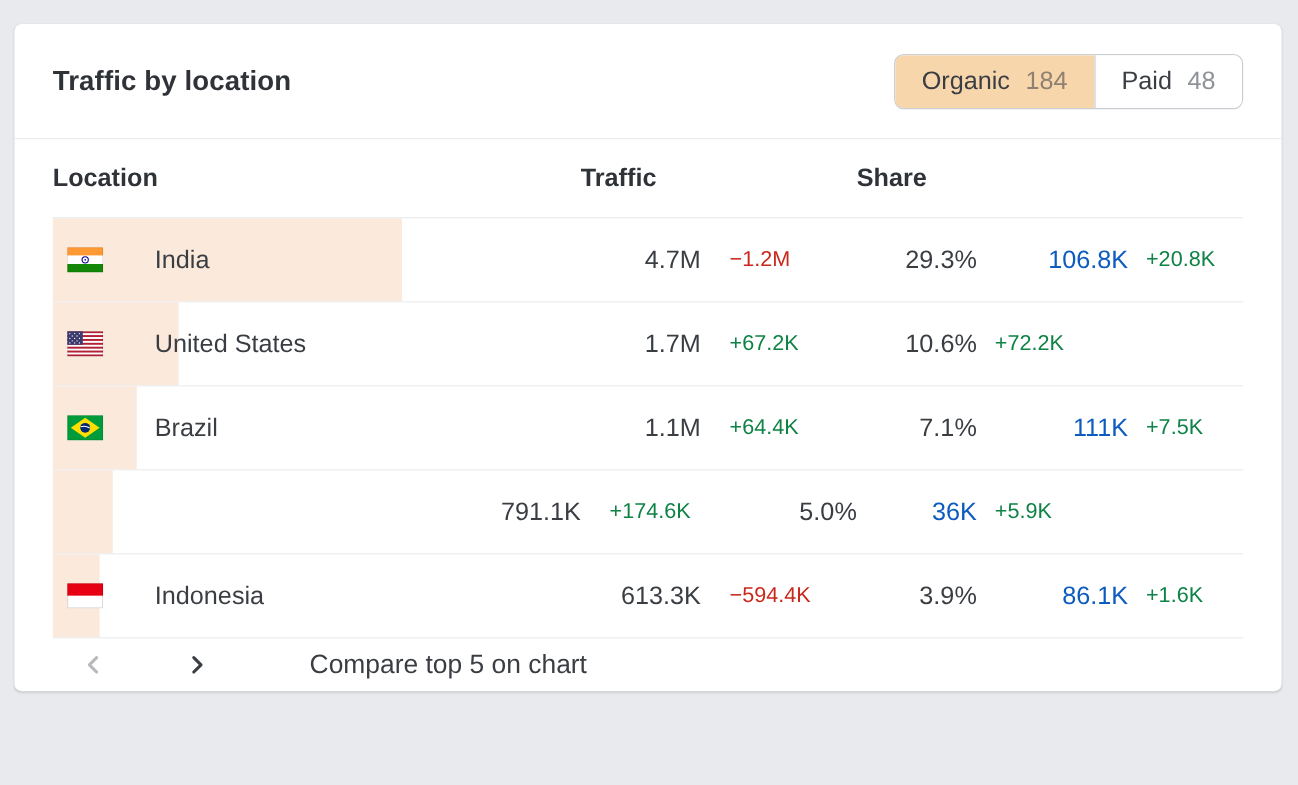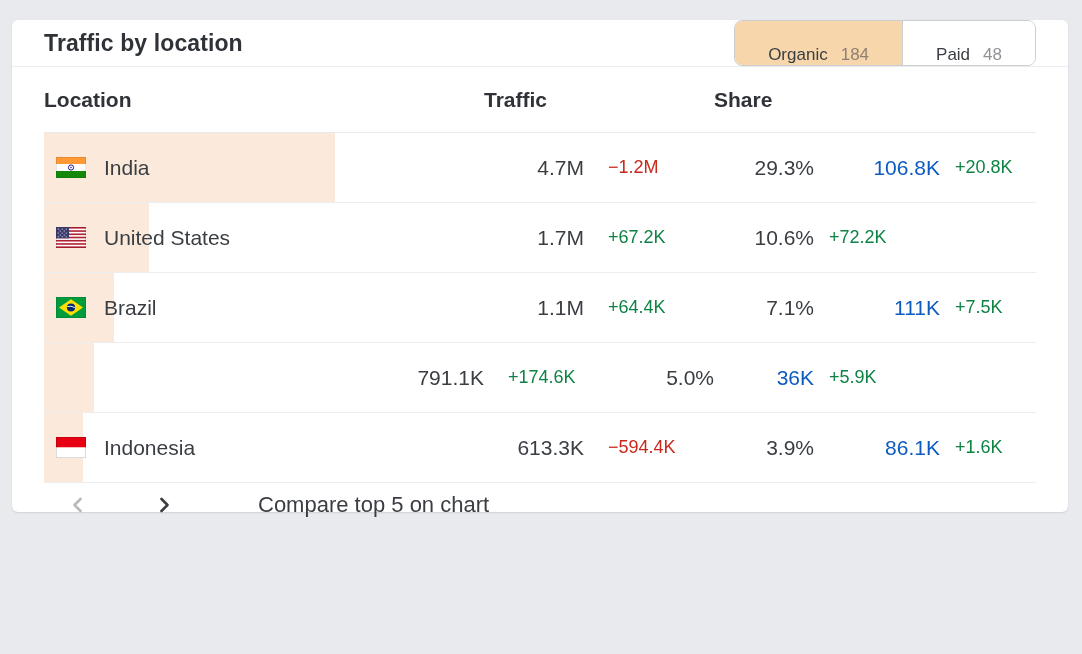--- a/index.html
+++ b/index.html
@@ -7,21 +7,21 @@
   body {
     background: #E9EAED;
     font-family: "Liberation Sans", sans-serif;
     color: #333639;
     position: relative;
     overflow: hidden;
   }
   .card {
     position: absolute;
     left: 12px; top: 20px;
-    width: 1056px; height: 492px;
+    width: 1056px; height: 556px;
     background: #FFFFFF;
     border-radius: 6px;
     box-shadow: 0 1px 2px rgba(0,0,0,0.10), 0 0 1px rgba(0,0,0,0.06);
     display: flex;
     flex-direction: column;
   }
   
   .card-header {
     height: 100px;
     padding: 0 32px;
@@ -38,23 +38,23 @@
   }
   .toggle-group {
     display: flex;
     border: 1px solid #CBCED3;
     border-radius: 8px;
     overflow: hidden;
     height: 46px;
   }
   .toggle-seg {
     display: flex;
-    align-items: flex-end;
-    padding: 0 33px;
-    font-size: 17px;
+    align-items: center;
+    padding: 0 22px;
+    font-size: 21px;
     cursor: pointer;
     background: #FFFFFF;
     border: none;
     font-family: inherit;
     color: #3A3E43;
   }
   .toggle-seg.selected { background: #F8D6AC; }
   .toggle-seg + .toggle-seg { border-left: 1px solid #CBCED3; }
   .toggle-count { margin-left: 13px; color: #8F9398; }
   .toggle-seg.selected .toggle-count { color: #8E8172; }
@@ -80,21 +80,21 @@
     height: 70px;
     border-bottom: 1px solid #ECEDEF;
     font-size: 21px;
   }
   .share-bar {
     position: absolute;
     left: 0; top: 0; bottom: 0;
     background: #FBEADC;
     z-index: 0;
   }
-  .cell { position: relative; z-index: 1; }
+  .cell { position: relative; z-index: 1; gap: 25px; }
   .loc { display: flex; align-items: center; padding-left: 12px; }
   .flag { width: 30px; height: 21px; display: inline-flex; margin-right: 18px; flex: none; }
   .flag svg { width: 30px; height: 21px; display: block; }
   .cname { color: #3A3E43; }
   .num { text-align: right; color: #3A3E43; font-variant-numeric: tabular-nums; }
   .chg { padding-left: 24px; font-size: 18px; }
   .kwchg { padding-left: 15px; }
   .up { color: #0E8345; }
   .down { color: #C9281C; }
   .kw-link {

